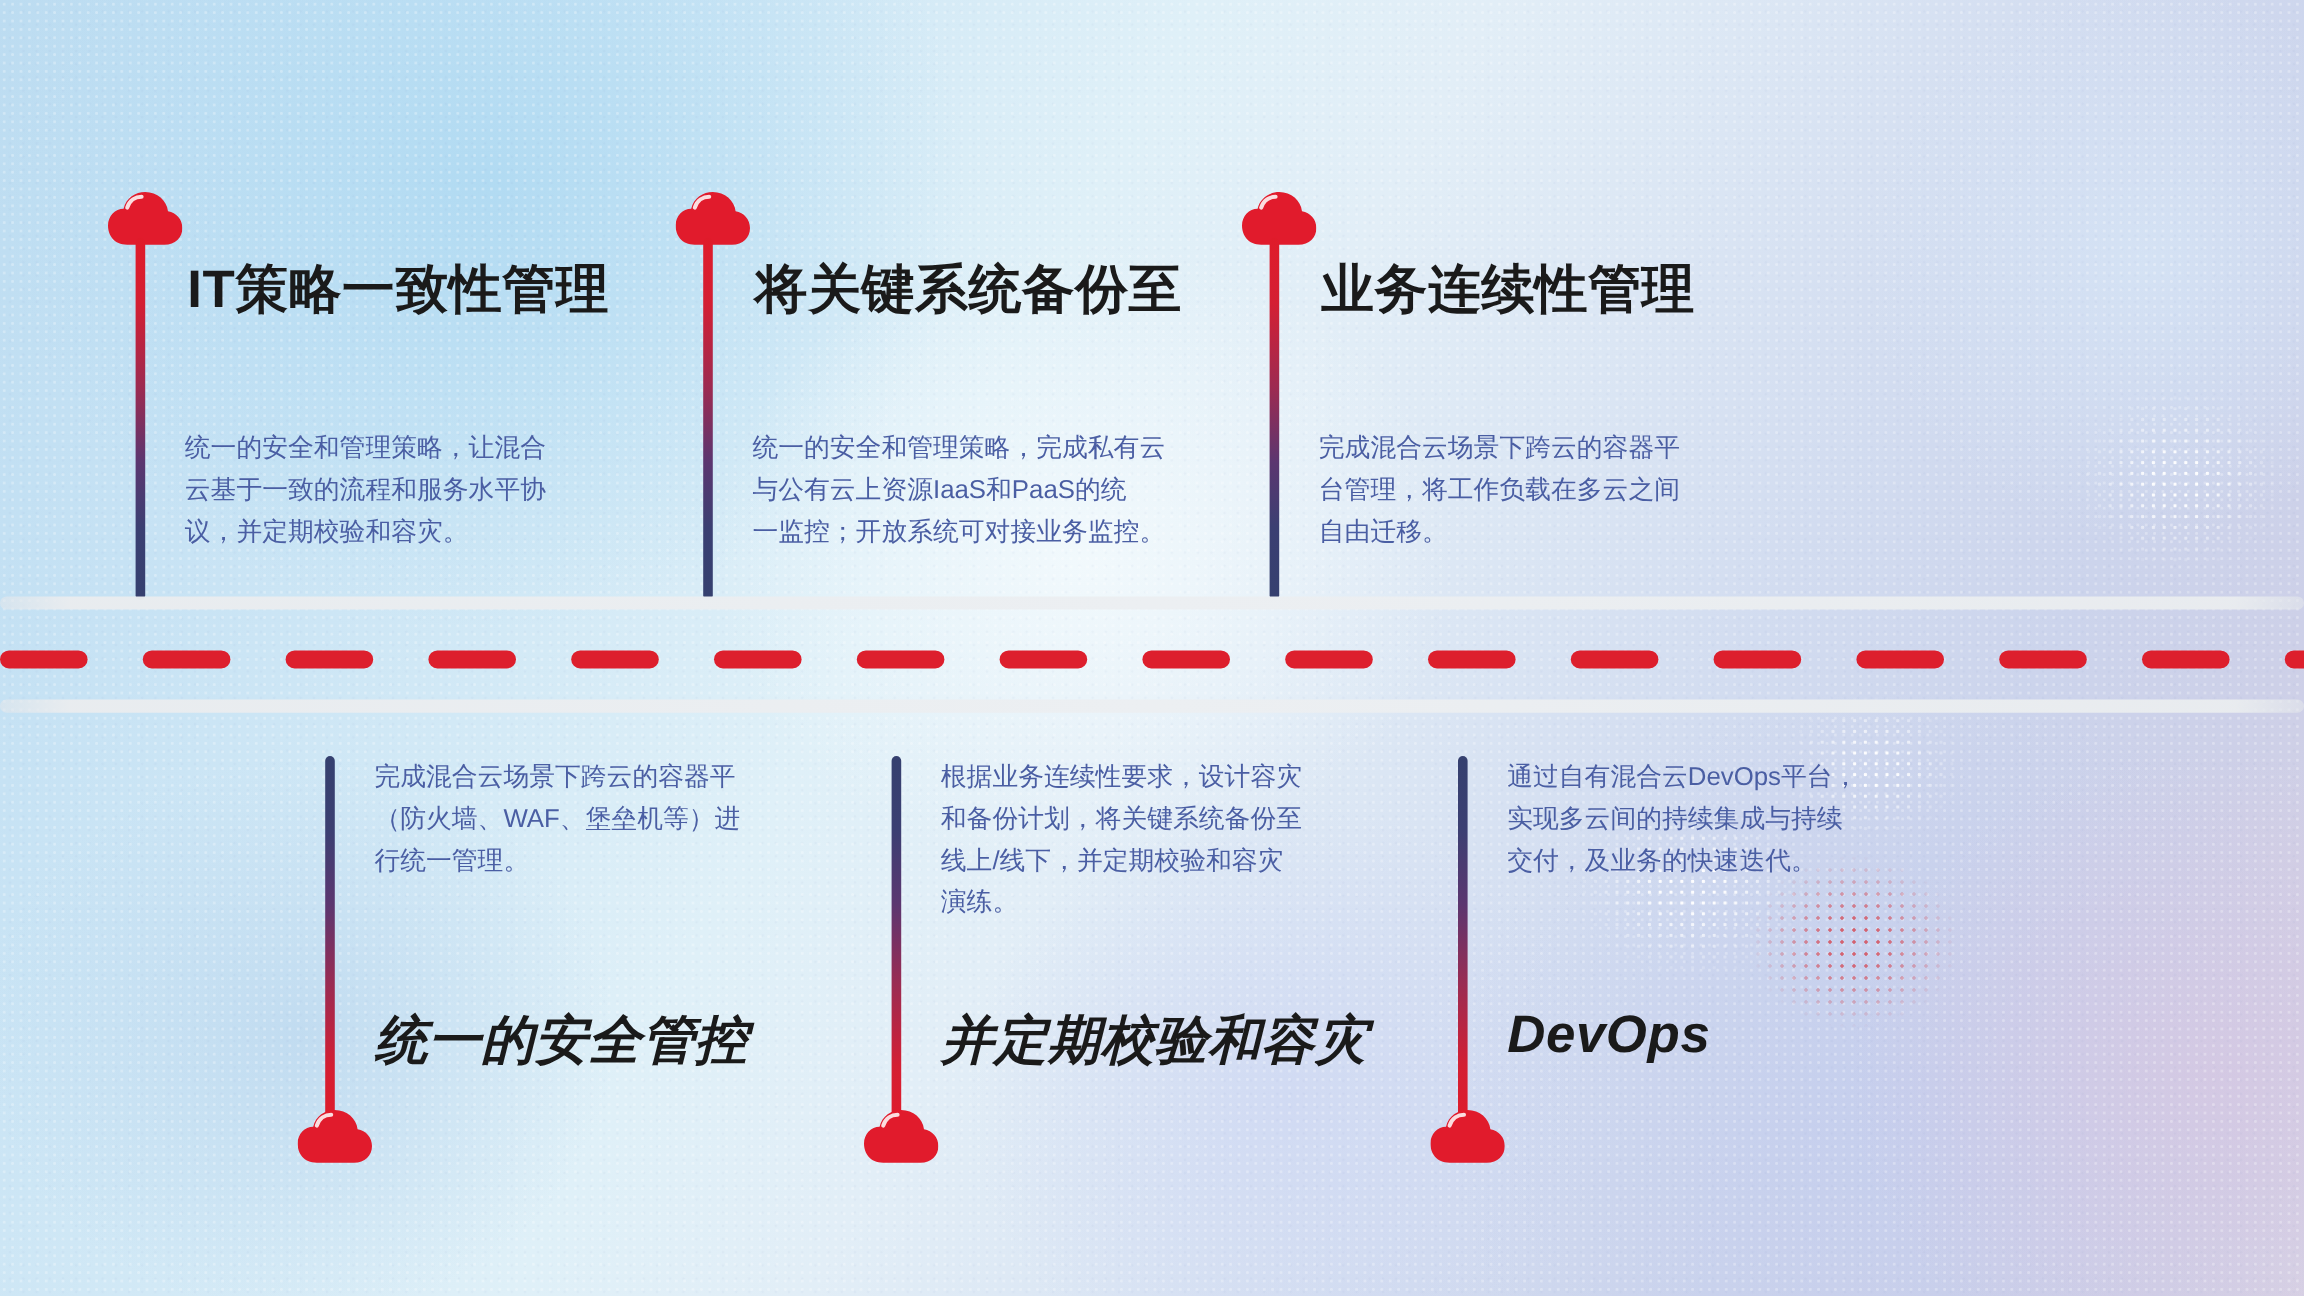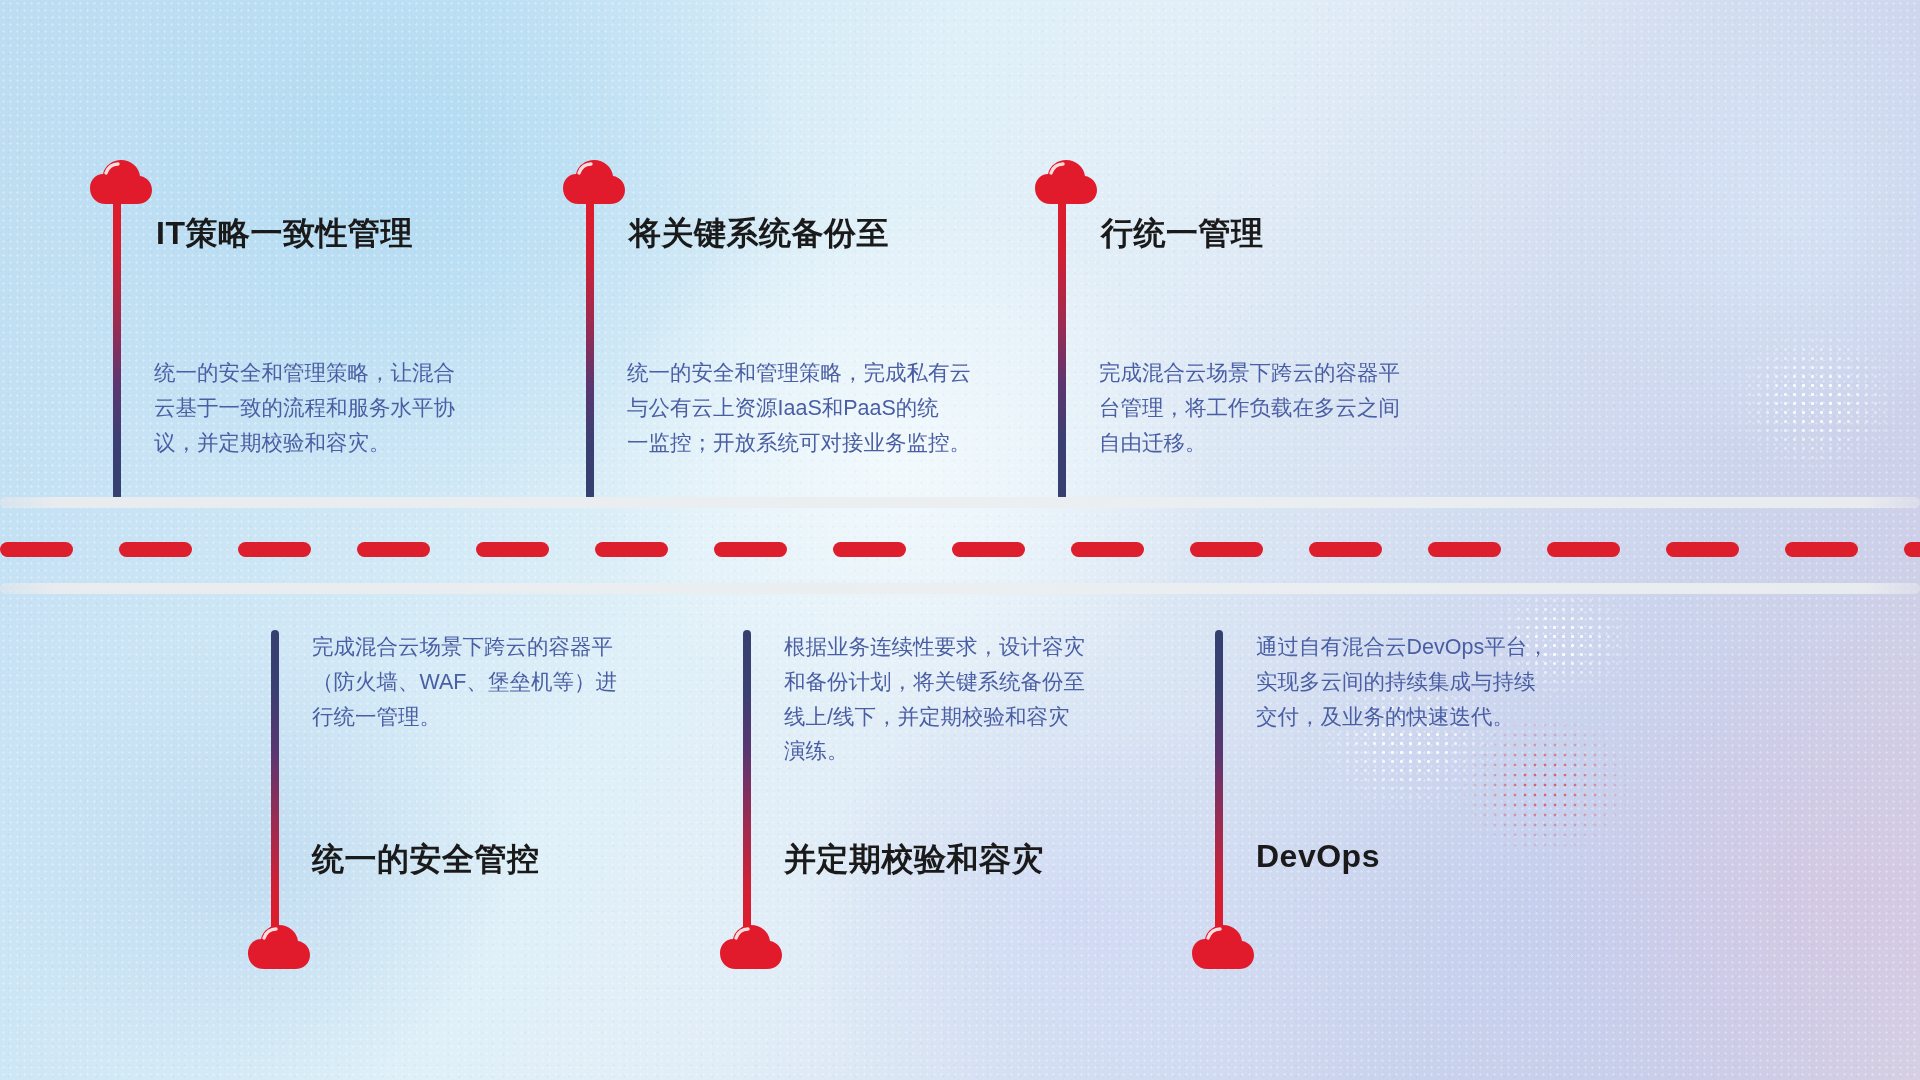--- a/index.html
+++ b/index.html
@@ -161,21 +161,21 @@
     border-radius: 4px;
   }
   .stem.down {
     background: linear-gradient(180deg, #e01b2a 0%, #d41f33 18%, #9b2b52 42%, #5b3670 62%, #3b3f72 80%, #35406f 100%);
   }
   .stem.up {
     background: linear-gradient(180deg, #35406f 0%, #3b3f72 20%, #5b3670 40%, #9b2b52 62%, #d41f33 84%, #e01b2a 100%);
   }
 
   .heading {
-    font-size: 32px;
+    font-size: 44px;
     font-weight: 700;
     color: #1a1a1a;
     letter-spacing: 0.5px;
     white-space: nowrap;
   }
   .body-text {
     font-size: 21.5px;
     line-height: 1.62;
     color: #4a5ea3;
     font-weight: 400;
@@ -194,21 +194,21 @@
   .col.top .body-text { position: absolute; left: 64px; top: 196px; width: 400px; }
 
   
   .col.bottom .body-text { position: absolute; left: 64px; top: 0px; width: 400px; }
   .col.bottom .stem {
     position: absolute;
     left: 23px;
     top: 0px;
     height: 308px;
   }
-  .col.bottom .heading { position: absolute; left: 64px; top: 208px; }
+  .col.bottom .heading { position: absolute; left: 64px; top: 208px; font-style: italic; }
   .col.bottom .cloud-wrap { position: absolute; left: 0; top: 295px; }
 </style>
 </head>
 <body>
 
 <div id="stage">
 
   <div class="bg-base"></div>
   <div class="bg-glow-a"></div>
   <div class="bg-glow-g"></div>
@@ -259,21 +259,21 @@
   <div class="col top" style="left:1035px; top:160px;">
     <div class="cloud-wrap">
       <div class="cloud">
         <svg viewBox="0 0 62 46" xmlns="http://www.w3.org/2000/svg">
           <path d="M16 44 C5 44 0 36 0 28 C0 20 6 14 13 14 C15 5 23 0 31 0 C41 0 49 7 50 16 C57 17 62 23 62 30 C62 38 56 44 47 44 Z" fill="#e11b2c"></path>
           <path d="M16 13 C18 7 23 4 28 4" stroke="#ffffff" stroke-width="3.4" stroke-linecap="round" fill="none" opacity="0.85"></path>
         </svg>
       </div>
     </div>
     <div class="stem down"></div>
-    <div class="heading">行统一管理</div>
+    <div class="heading">业务连续性管理</div>
     <div class="body-text">完成混合云场景下跨云的容器平
 台管理，将工作负载在多云之间
 自由迁移。</div>
   </div>
 
   <div class="divider-bar" id="divider-top"></div>
   <div class="dash-row" id="dash-row">
       <div class="dash" style="background: rgb(221, 31, 45);"></div>
       <div class="dash" style="background: rgb(221, 31, 45);"></div>
       <div class="dash" style="background: rgb(221, 31, 45);"></div>

